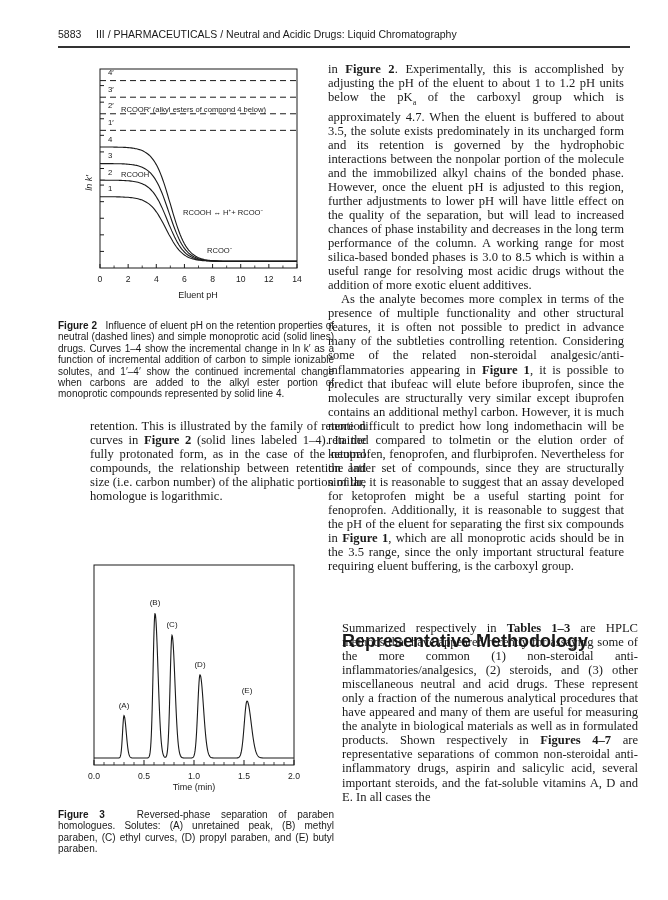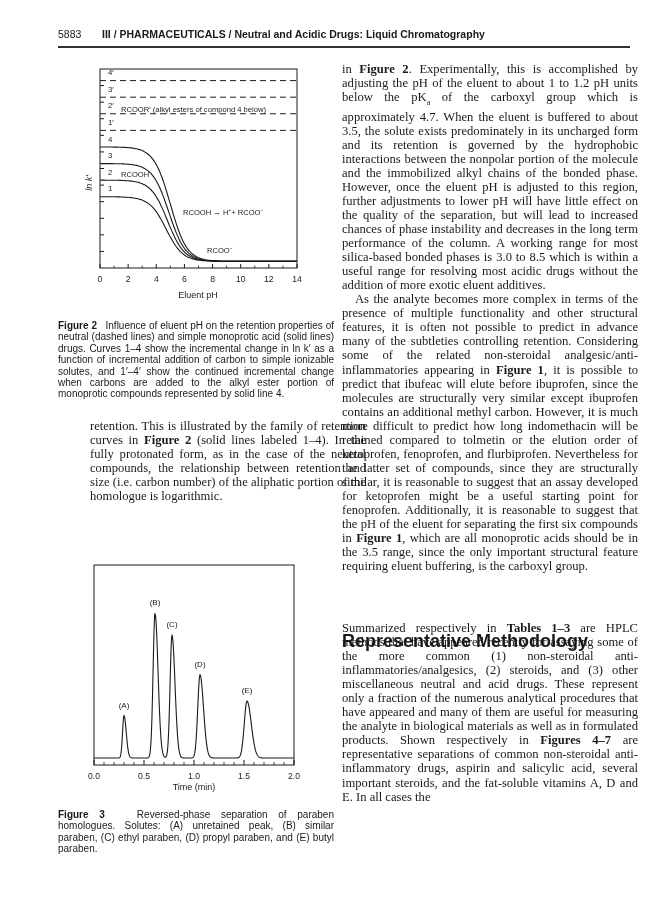--- a/index.html
+++ b/index.html
@@ -1,19 +1,19 @@
 <!DOCTYPE html>
 <html><head>
 <meta charset="utf-8">
 <style>
   html, body { margin:0; padding:0; background:#fff; }
   body { width:668px; height:900px; position:relative; overflow:hidden; color:#1a1a1a; }
   .header { position:absolute; left:58px; top:28px; width:572px; font-family:"Liberation Sans", sans-serif; font-size:10.5px; }
   .header .pg { display:inline-block; width:38px; }
-  .header .title { font-weight:bold;margin-left:6px; }
+  .header .title { font-weight:normal; }
   .rule { position:absolute; left:58px; top:46px; width:572px; height:1.5px; background:#333; }
 
   .fig { position:absolute; }
   .fig svg { display:block; overflow:visible; }
   .caption { position:absolute; font-family:"Liberation Sans", sans-serif; font-size:10px; line-height:11.4px; text-align:justify;margin-top:6px; }
   .caption b { font-weight:bold; }
 
   .body-text { position:absolute; font-family:"Liberation Serif", serif; font-size:12.6px; line-height:14.05px; text-align:justify; }
   .body-text p { margin:0; }
   .body-text p.indent { text-indent:13px; }
@@ -146,24 +146,24 @@
         <text x="84" y="147.66" font-size="8" text-anchor="middle">(A)</text>
         <text x="115" y="45.46000000000001" font-size="8" text-anchor="middle">(B)</text>
         <text x="132" y="67.36" font-size="8" text-anchor="middle">(C)</text>
         <text x="160" y="106.78" font-size="8" text-anchor="middle">(D)</text>
         <text x="207" y="133.06" font-size="8" text-anchor="middle">(E)</text>
       </g>
     <text x="154" y="230" font-size="9" text-anchor="middle">Time (min)</text>
   </svg>
 </div>
 <div class="caption" style="left:58px; top:803px; width:276px;">
-  <b>Figure 3</b>&nbsp;&nbsp;&nbsp;<span>Reversed-phase separation of paraben homologues. Solutes: (A) unretained peak, (B) similar paraben, (C) ethyl paraben, (D) propyl paraben, and (E) butyl paraben.</span>
+  <b>Figure 3</b>&nbsp;&nbsp;&nbsp;<span>Reversed-phase separation of paraben homologues. Solutes: (A) unretained peak, (B) methyl paraben, (C) ethyl curves, (D) propyl paraben, and (E) butyl paraben.</span>
 </div>
 
-<div class="body-text" style="left:342px; top:62px; width:296px;">
+<div class="body-text" style="left:328px; top:62px; width:296px;">
   <p><span>in</span> <b>Figure 2</b><span>. Experimentally, this is accomplished by adjusting the pH of the eluent to about 1 to 1.2 pH units below the pK</span><sub style="font-size:8px;">a</sub><span> of the carboxyl group which is approximately 4.7. When the eluent is buffered to about 3.5, the solute exists predominately in its uncharged form and its retention is governed by the hydrophobic interactions between the nonpolar portion of the molecule and the immobilized alkyl chains of the bonded phase. However, once the eluent pH is adjusted to this region, further adjustments to lower pH will have little effect on the quality of the separation, but will lead to increased chances of phase instability and decreases in the long term performance of the column. A working range for most silica-based bonded phases is 3.0 to 8.5 which is within a useful range for resolving most acidic drugs without the addition of more exotic eluent additives.</span></p>
   <p class="indent"><span>As the analyte becomes more complex in terms of the presence of multiple functionality and other structural features, it is often not possible to predict in advance many of the subtleties controlling retention. Considering some of the related non-steroidal analgesic/anti-inflammatories appearing in</span> <b>Figure 1</b><span>, it is possible to predict that ibufeac will elute before ibuprofen, since the molecules are structurally very similar except ibuprofen contains an additional methyl carbon. However, it is much more difficult to predict how long indomethacin will be retained compared to tolmetin or the elution order of ketoprofen, fenoprofen, and flurbiprofen. Nevertheless for the latter set of compounds, since they are structurally similar, it is reasonable to suggest that an assay developed for ketoprofen might be a useful starting point for fenoprofen. Additionally, it is reasonable to suggest that the pH of the eluent for separating the first six compounds in</span> <b>Figure 1</b><span>, which are all monoprotic acids should be in the 3.5 range, since the only important structural feature requiring eluent buffering, is the carboxyl group.</span></p>
 </div>
 
 <div class="section-head">Representative Methodology</div>
 
 <div class="body-text" style="left:342px; top:621px; width:296px;">
   <p><span>Summarized respectively in</span> <b>Tables 1–3</b> <span>are HPLC methods that have appeared recently for assaying some of the more common (1) non-steroidal anti-inflammatories/analgesics, (2) steroids, and (3) other miscellaneous neutral and acid drugs. These represent only a fraction of the numerous analytical procedures that have appeared and many of them are useful for measuring the analyte in biological materials as well as in formulated products. Shown respectively in</span> <b>Figures 4–7</b> <span>are representative separations of common non-steroidal anti-inflammatory drugs, aspirin and salicylic acid, several important steroids, and the fat-soluble vitamins A, D and E. In all cases the</span></p>
 </div>
 

